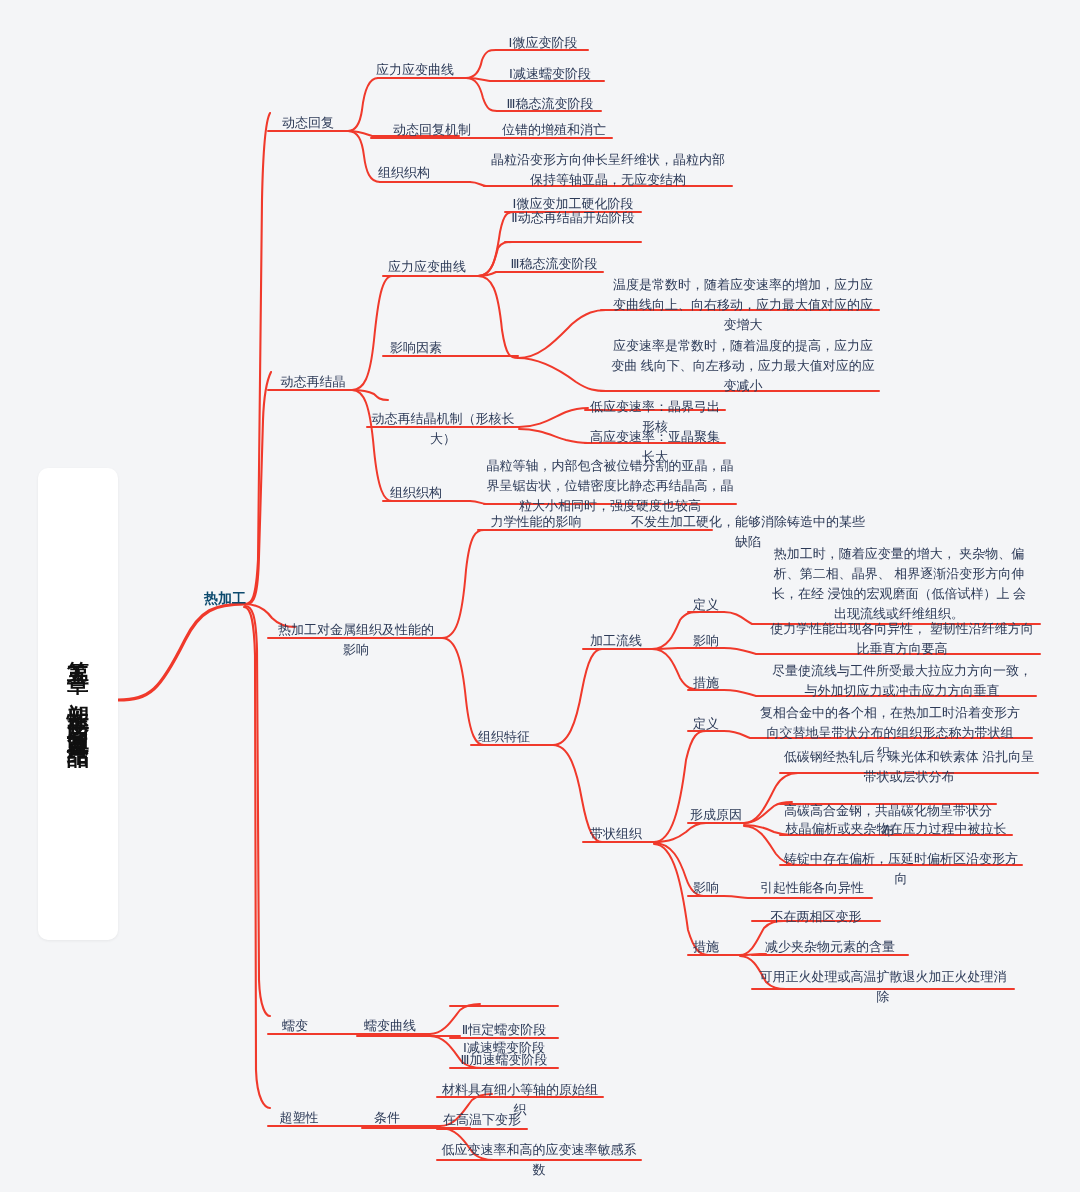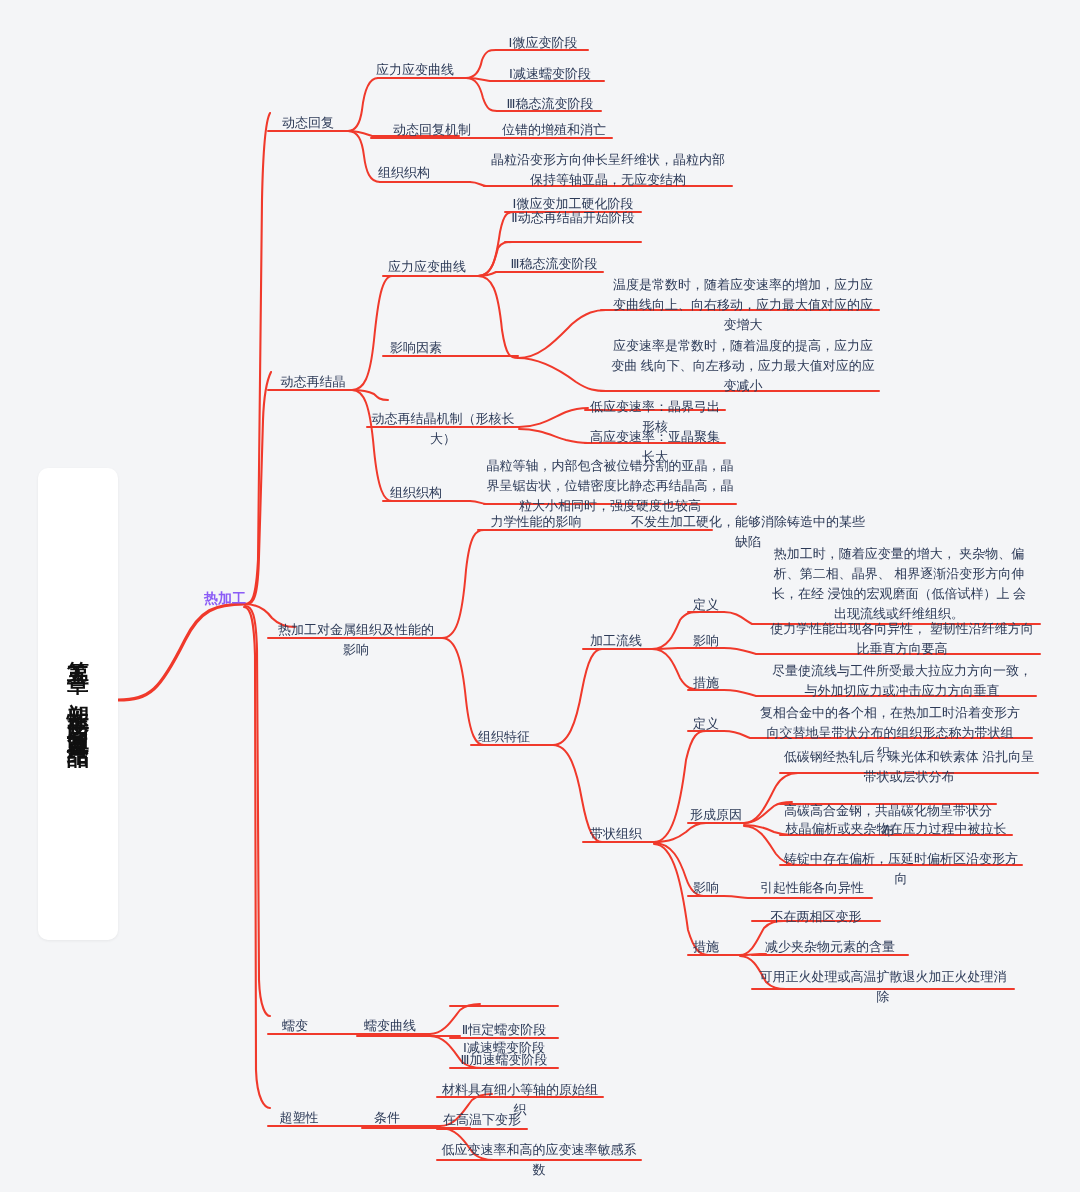--- a/index.html
+++ b/index.html
@@ -41,21 +41,21 @@
     line-height:1.55;
     box-sizing:border-box;
     padding:0 2px 2px 2px;
     white-space:pre-wrap;
   }
   .node.center{text-align:center;}
   .node.left{text-align:center;}
   .node.hub{
     font-size:14px;
     font-weight:bold;
-    color:#8b5cf6;
+    color:#0c4a6e;
     text-align:center;
   }
 </style>
 </head>
 <body>
 
 <div id="stage">
 
   <svg id="links" viewBox="0 0 1080 1192">
     <g fill="none" stroke="#f0392b" stroke-linecap="round">

